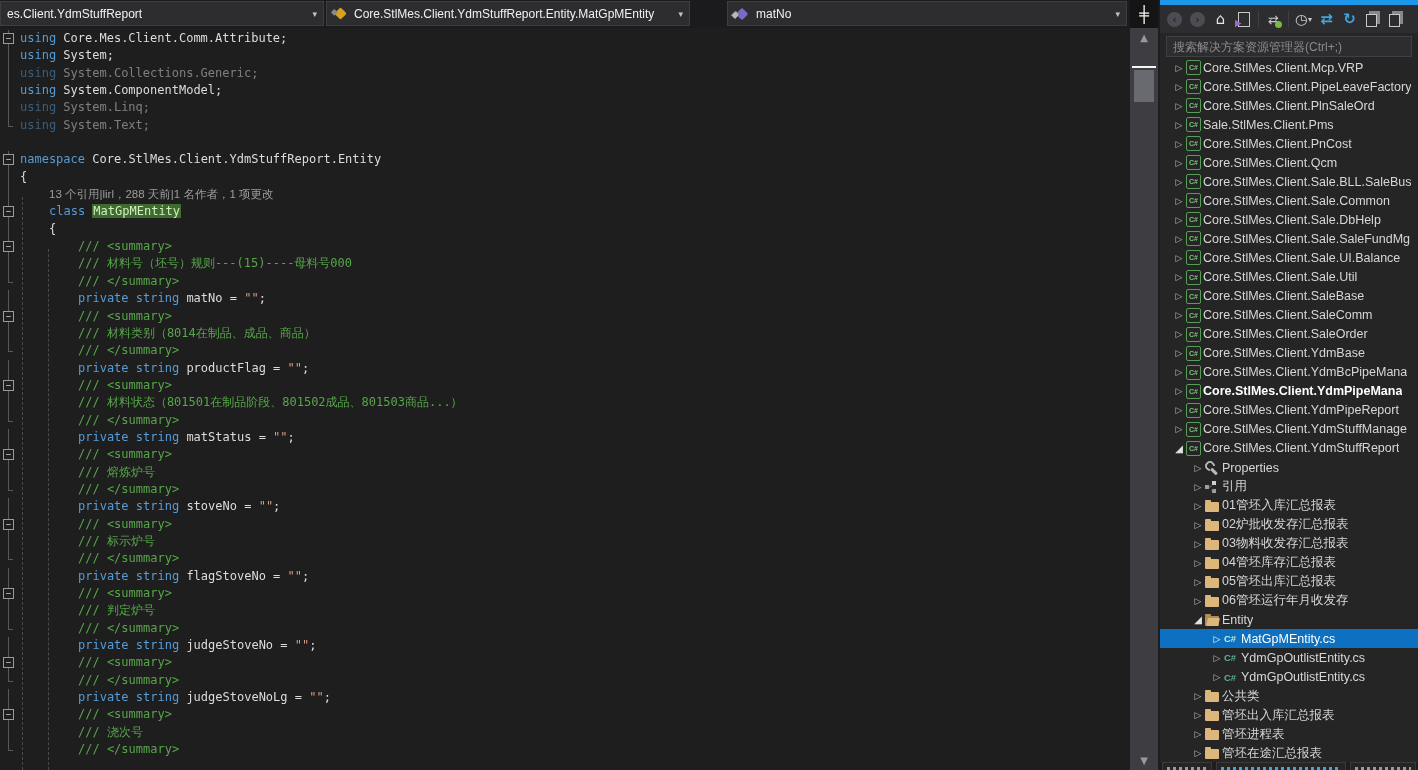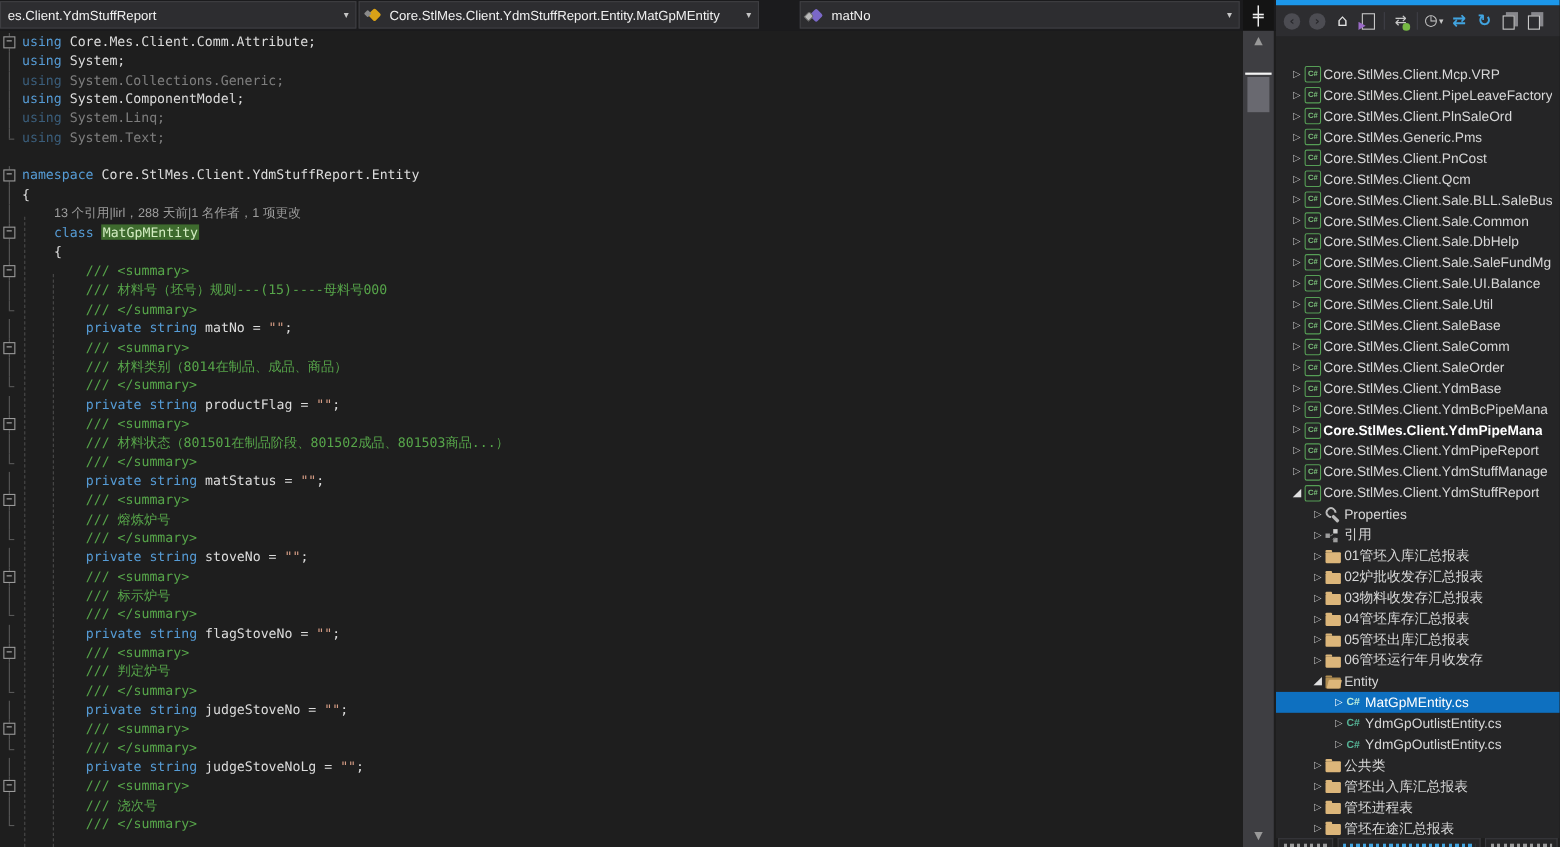--- a/index.html
+++ b/index.html
@@ -219,20 +219,21 @@
         <span class="tb-blue">↻</span>
       </span>
     <span class="tb-i">
         <span class="tb-stack"></span>
       </span>
     <span class="tb-i">
         <span class="tb-stack"></span>
       </span>
   </div>
 
+  <input id="search" placeholder="搜索解决方案资源管理器(Ctrl+;)" style="">
 
   <div id="tree">
       <div class="trow" style="padding-left: 12px;">
         <span class="ar">▷</span>
         <span class="ico">
           <span class="i-csproj">C#</span>
         </span>
         <span class="lbl">Core.StlMes.Client.Mcp.VRP</span>
       </div>
       <div class="trow" style="padding-left: 12px;">
@@ -247,21 +248,21 @@
         <span class="ico">
           <span class="i-csproj">C#</span>
         </span>
         <span class="lbl">Core.StlMes.Client.PlnSaleOrd</span>
       </div>
       <div class="trow" style="padding-left: 12px;">
         <span class="ar">▷</span>
         <span class="ico">
           <span class="i-csproj">C#</span>
         </span>
-        <span class="lbl">Core.StlMes.Generic.Pms</span>
+        <span class="lbl">Sale.StlMes.Client.Pms</span>
       </div>
       <div class="trow" style="padding-left: 12px;">
         <span class="ar">▷</span>
         <span class="ico">
           <span class="i-csproj">C#</span>
         </span>
         <span class="lbl">Core.StlMes.Client.PnCost</span>
       </div>
       <div class="trow" style="padding-left: 12px;">
         <span class="ar">▷</span>

